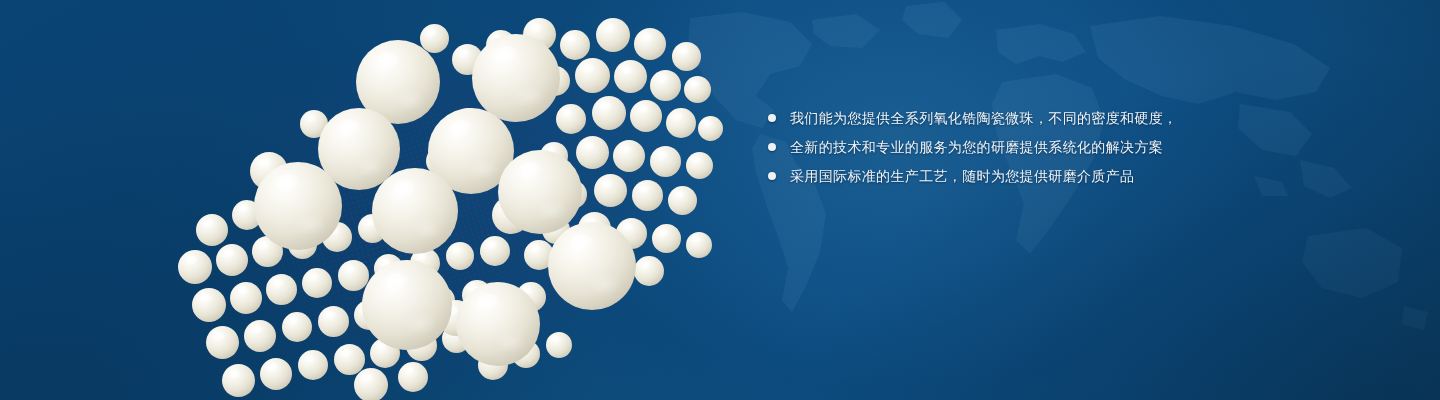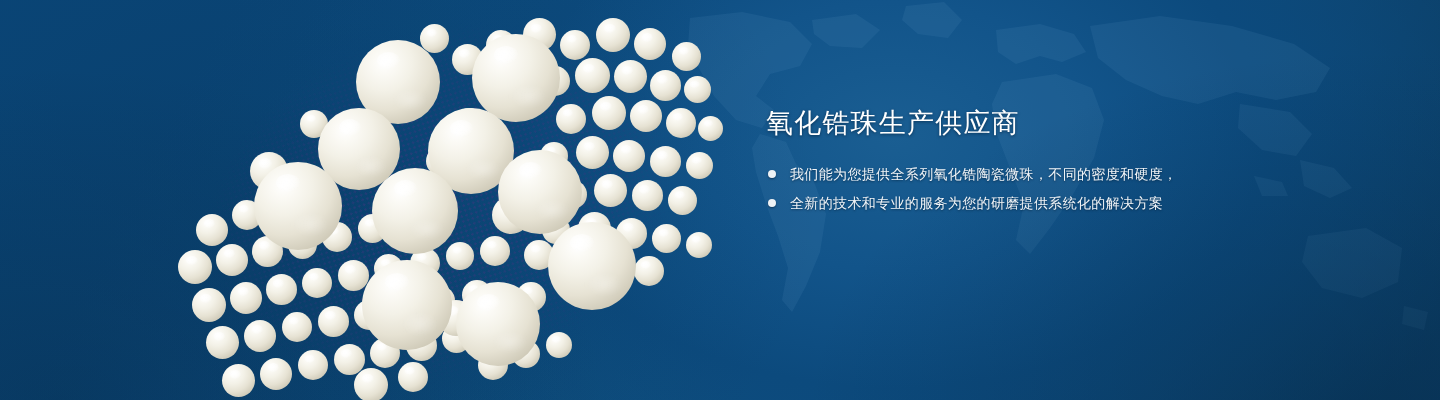--- a/index.html
+++ b/index.html
@@ -249,31 +249,34 @@
     <div class="bead lg" style="left:254px;top:162px;width:88px;height:88px;"></div>
     <div class="bead lg" style="left:372px;top:168px;width:86px;height:86px;"></div>
     <div class="bead lg" style="left:498px;top:150px;width:84px;height:84px;"></div>
     <div class="bead lg" style="left:362px;top:260px;width:90px;height:90px;"></div>
     <div class="bead lg" style="left:456px;top:282px;width:84px;height:84px;"></div>
     <div class="bead lg" style="left:548px;top:222px;width:88px;height:88px;"></div>
   </div>
 
   <div class="content">
 
-    <h1 class="title">氧化锆珠生产供应商</h1>
 
     <ul class="bullets">
 
       <li class="bullet">
         <span class="dot"></span>
         <span class="bullet-line">我们能为您提供全系列氧化锆陶瓷微珠，不同的密度和硬度，</span>
       </li>
 
       <li class="bullet">
         <span class="dot"></span>
         <span class="bullet-line">全新的技术和专业的服务为您的研磨提供系统化的解决方案</span>
       </li>
 
+      <li class="bullet">
+        <span class="dot"></span>
+        <span class="bullet-line">采用国际标准的生产工艺，随时为您提供研磨介质产品</span>
+      </li>
 
     </ul>
   </div>
 
 </div>
 
 </body></html>

